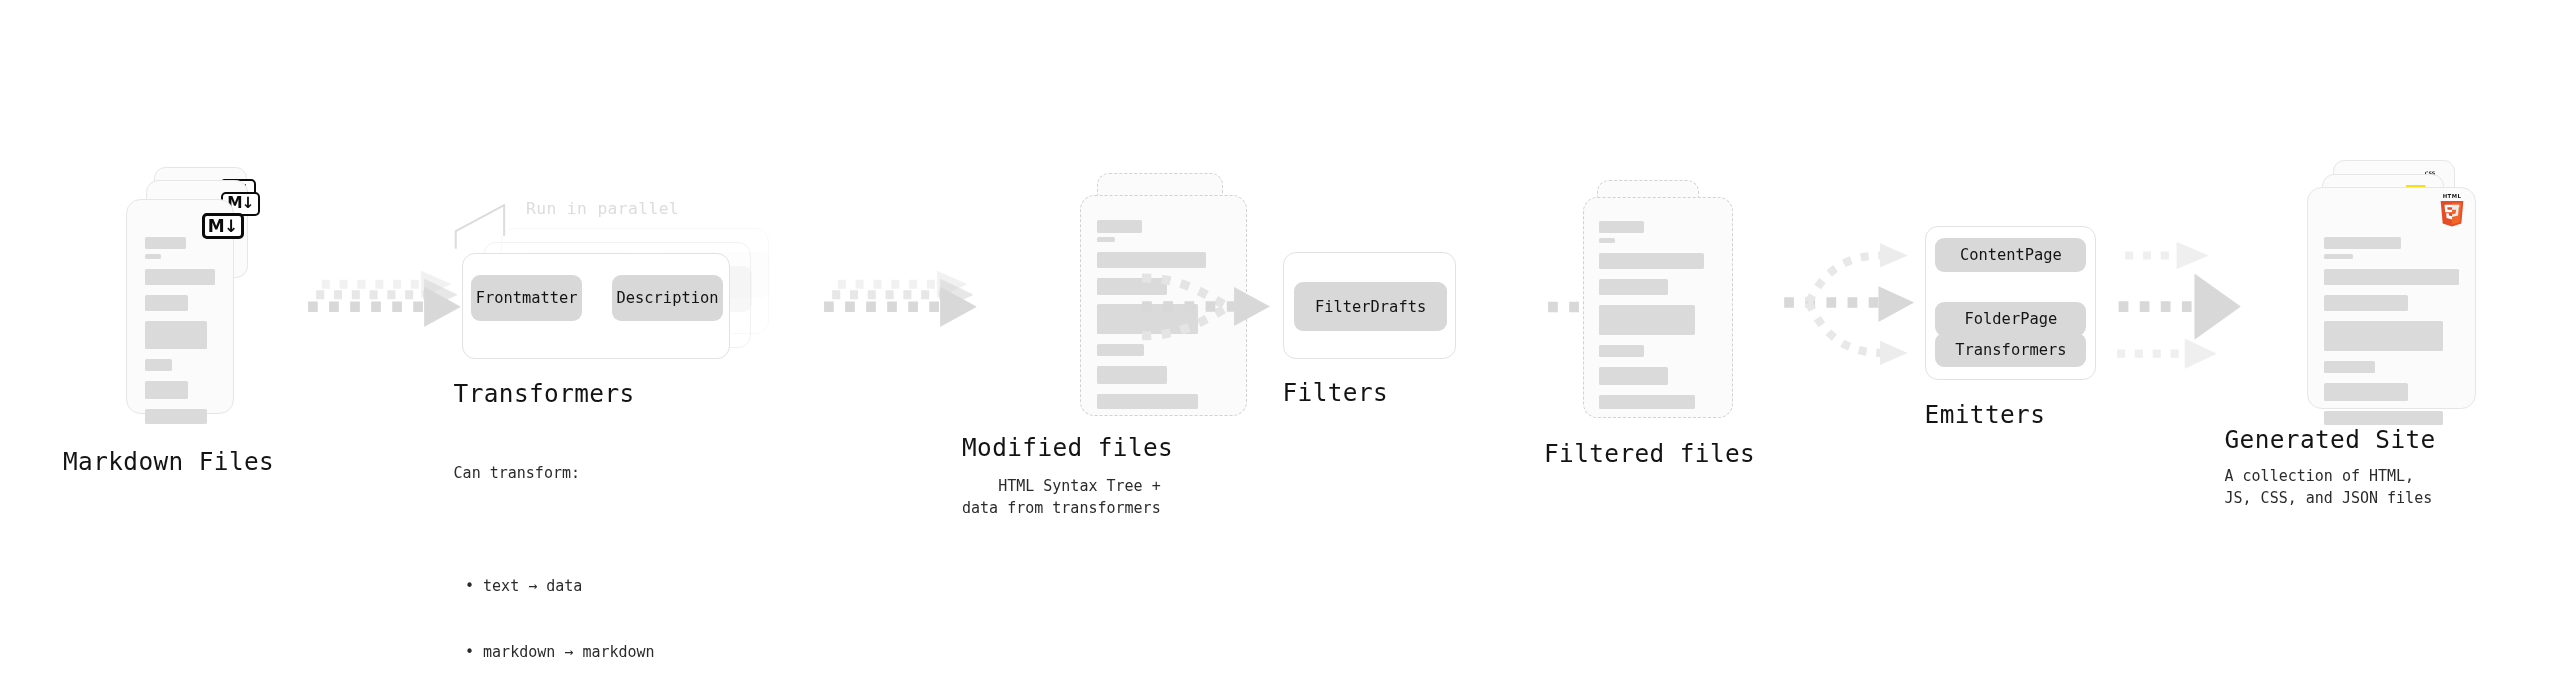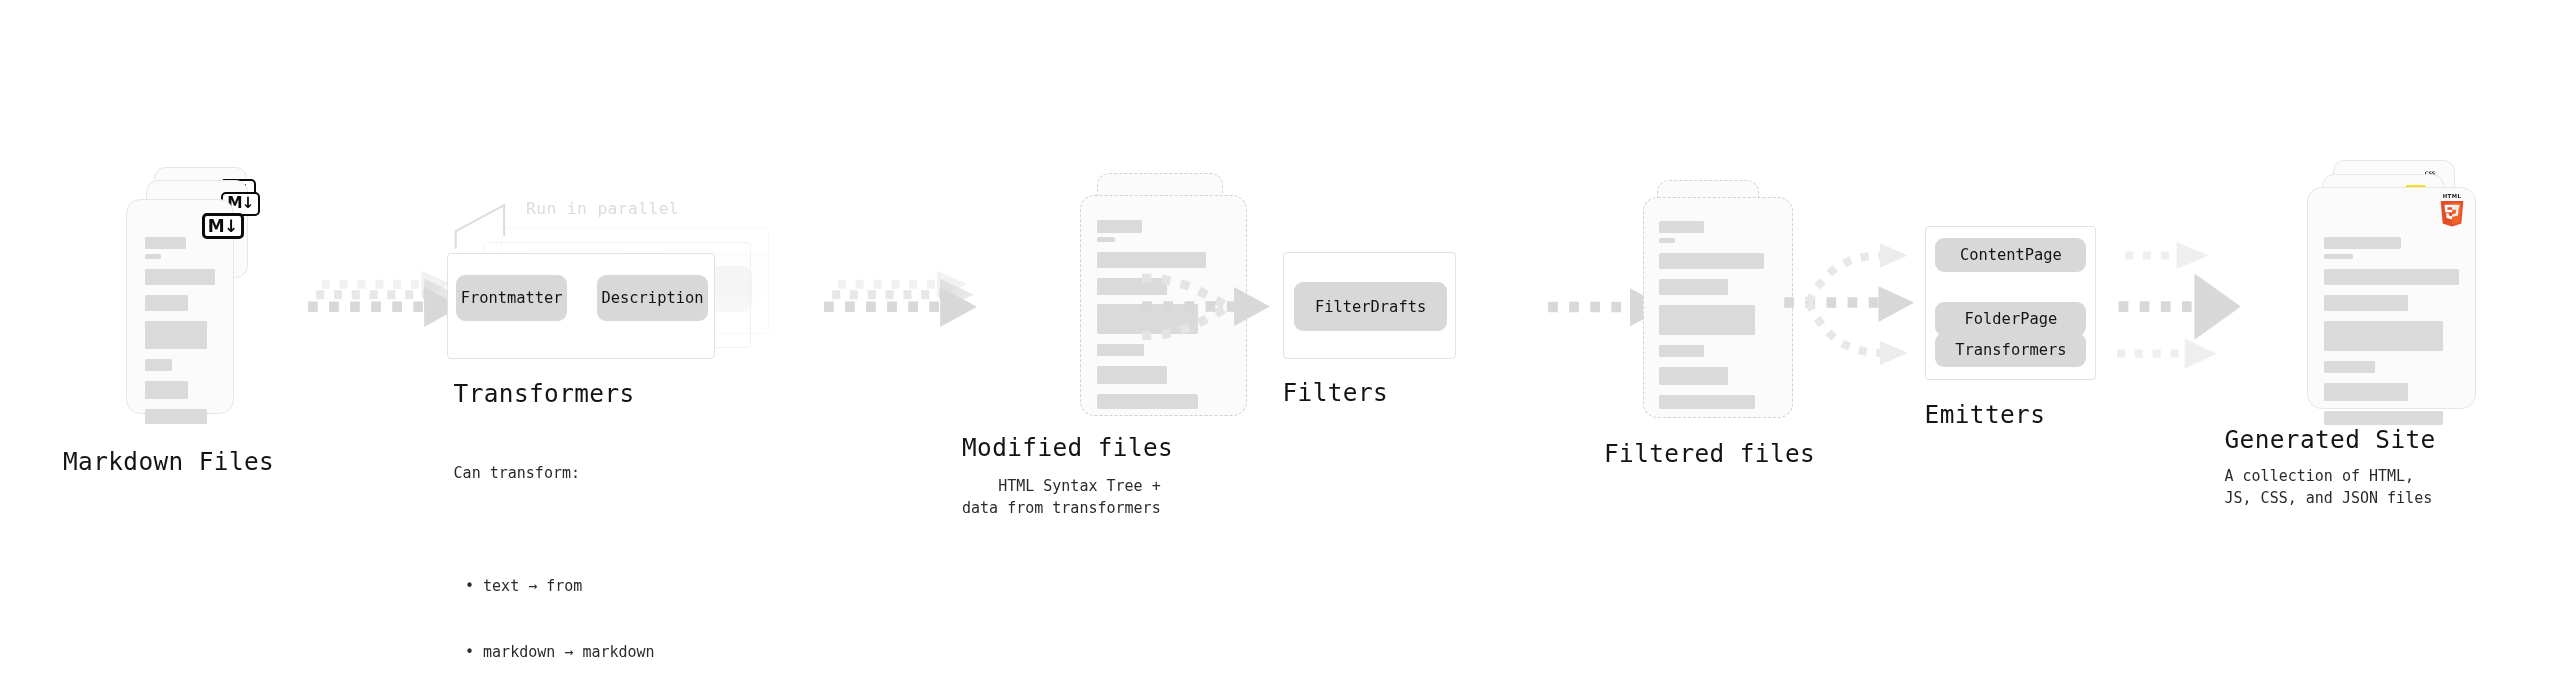--- a/index.html
+++ b/index.html
@@ -53,21 +53,21 @@
     white-space:pre;
     font-family:"DejaVu Sans Mono","Liberation Mono",monospace;
   }
   .sub .bullets{margin:0;padding:0;list-style:none;}
   .sub .bullets li{white-space:pre;}
 
   
   .groupbox{
     position:absolute;
     border:1.6px solid #e2e2e2;
-    border-radius:4px;
+    border-radius:13px;
     background:#ffffff;
     box-sizing:border-box;
     text-decoration:underline;
   }
   .chip{
     position:absolute;
     background:#d8d8d8;
     border-radius:9px;
     display:flex;align-items:center;justify-content:center;
     font-size:15.4px;color:#141414;
@@ -157,31 +157,31 @@
             <line x1="0" y1="24" x2="40" y2="24" stroke-width="2.5"></line>
             <polygon points="38,19 48,24 38,29"></polygon>
           </g>
         <g opacity="1">
             <line x1="0" y1="42" x2="43" y2="42" stroke-width="2.5"></line>
             <polygon points="41,37 51,42 41,47"></polygon>
           </g>
       </g>
     </svg>
 
-    <div class="groupbox" style="left:8px;top:253px;width:268px;height:106px;">
+    <div class="groupbox" style="left:23px;top:253px;width:268px;height:106px;">
       <div class="chip" style="left:8.1px;top:21px;width:111px;height:46px;">Frontmatter</div>
       <div class="chip" style="left:149px;top:21px;width:111px;height:46px;">Description</div>
     </div>
 
     <div class="title" style="left:14.6px;top:379px;">Transformers</div>
 
     <div class="sub" style="left:14.6px;top:418px;">
       <div>Can transform:</div>
       <ul class="bullets" style="margin-top:3.3px;">
-        <li style="padding-left:11.4px;">• text → from</li>
+        <li style="padding-left:11.4px;">• text → data</li>
         <li style="padding-left:11.4px;">• markdown → markdown</li>
         
       </ul>
     </div>
   </div>
 
   <svg class="abs-svg" style="left:817px;top:268px;" width="163" height="89" viewBox="0 0 200 110">
     <g stroke="#d8d8d8" fill="#d8d8d8">
       <g opacity="0.35">
         <line x1="25" y1="20" x2="152" y2="20" stroke-width="11" stroke-dasharray="10 12"></line>
@@ -236,21 +236,21 @@
     </div>
 
     <div class="title" style="left:6.5px;top:378px;">Filters</div>
   </div>
 
   <svg class="abs-svg" style="left:1544px;top:293px;" width="138" height="49" viewBox="0 0 170 60">
     <line x1="5" y1="17" x2="112" y2="17" stroke="#d8d8d8" stroke-width="13" stroke-dasharray="12 14"></line>
     <polygon points="106,-6 150,17 106,41" fill="#d8d8d8"></polygon>
   </svg>
 
-  <div class="node" style="left:1568px;top:0;width:309px;height:616px;">
+  <div class="node" style="left:1508px;top:0;width:309px;height:616px;">
 
     <div class="card dashed" style="left:89px;top:180px;width:102px;height:57px;border-radius:12.2px;"></div>
 
     <div class="card dashed" style="left:75px;top:197px;width:150px;height:221px;">
       <div class="lines" style="top:23px;left:14.6px;right:14.6px;">
         <div class="bar" style="width:38%;height:12.2px;margin-bottom:4.9px;"></div>
         <div class="bar" style="width:14%;height:4.9px;margin-bottom:9.8px;"></div>
         <div class="bar" style="width:89%;height:16.3px;"></div>
         <div class="bar" style="width:58%;height:16.3px;"></div>
         <div class="bar" style="width:81%;height:30px;"></div>

